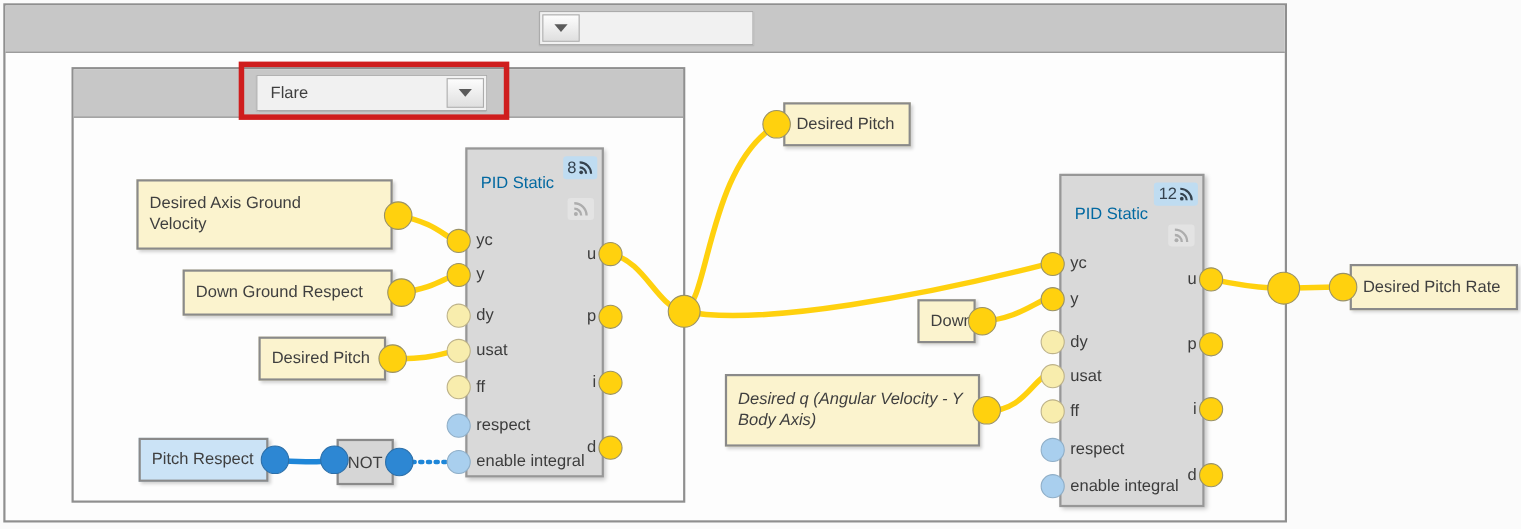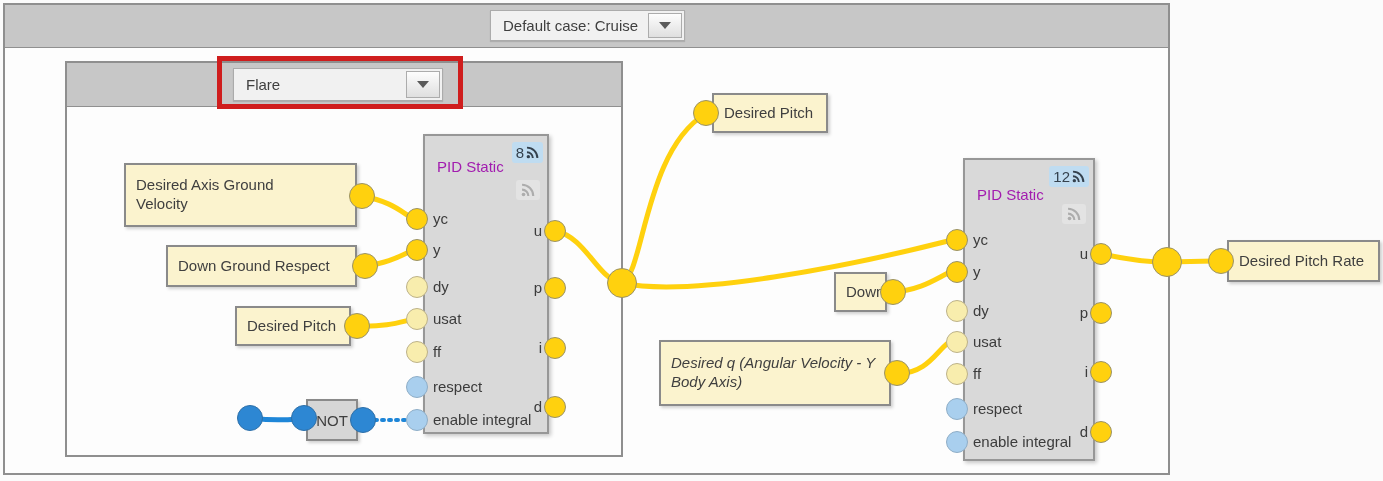--- a/index.html
+++ b/index.html
@@ -14,21 +14,21 @@
   .combo-label{flex:1;display:flex;align-items:center;padding-left:12px;font-size:15px;color:#3F3F3F;white-space:nowrap;}
   .combo-btn{width:32px;margin:2px;border:1px solid #ACACAC;background:linear-gradient(#FDFDFD,#DFDFDF);display:flex;align-items:center;justify-content:center;}
   .arrow-down{width:0;height:0;border-left:6px solid transparent;border-right:6px solid transparent;border-top:7px solid #5A5A5A;}
 
   
   .node-label{position:absolute;background:#FBF3CE;border:2px solid #8A8A8A;box-sizing:border-box;display:flex;align-items:center;padding:0 10px;font-size:15px;line-height:1.25;color:#3F3F3F;box-shadow:2px 2px 3px rgba(0,0,0,0.18);z-index:4;}
   .node-label.blue{background:#CBE3F6;}
 
   
   .pid{position:absolute;background:#D9D9D9;border:2px solid #979797;box-sizing:border-box;box-shadow:2px 2px 4px rgba(0,0,0,0.22);z-index:4;}
-  .pid-title{position:absolute;left:12px;font-size:15px;color:#a21caf;white-space:nowrap;}
+  .pid-title{position:absolute;left:12px;font-size:15px;color:#0369a1;white-space:nowrap;}
   .badge{position:absolute;right:4px;top:6px;background:#BFDCF1;border-radius:3px;padding:2px 4px;display:flex;align-items:center;gap:2px;font-size:15px;color:#35424E;}
   .badge.inactive{top:44px;right:7px;background:#E3E3E3;padding:3px 5px;}
   .port-label{position:absolute;left:8px;font-size:15px;color:#3C3C3C;white-space:nowrap;}
   .port-label.out{left:auto;right:5px;}
 
   .not-gate{position:absolute;background:#D6D6D6;border:2px solid #8A8A8A;box-sizing:border-box;display:flex;align-items:center;justify-content:center;font-size:15px;color:#3F3F3F;box-shadow:2px 2px 3px rgba(0,0,0,0.18);z-index:4;}
 
   
   .conn{position:absolute;border-radius:50%;box-sizing:border-box;border:1px solid #9A9267;z-index:5;}
   .c22{width:22px;height:22px;}
@@ -69,21 +69,20 @@
       <path d="M1102,254 C1130,260 1150,262 1165,262"></path>
       <path d="M1167,262 L1214,261"></path>
     </g>
     <g fill="none" stroke="#1E86D8" stroke-linecap="round">
       <path stroke-width="5" d="M250,418 C272,421 286,420 298,419"></path>
       <path stroke-width="4" stroke-dasharray="2 5" d="M368,420 L406,420"></path>
     </g>
   </svg>
 
   <div class="combo" style="left:490px;top:10px;width:195px;height:31px;">
-    <div class="combo-label">Default case: Cruise</div>
     <div class="combo-btn">
       <div class="arrow-down"></div>
     </div>
   </div>
 
   <div class="combo" style="left:233px;top:68px;width:210px;height:33px;gap:20px;">
     <div class="combo-label">Flare</div>
     <div class="combo-btn">
       <div class="arrow-down"></div>
     </div>
@@ -92,20 +91,23 @@
   <div class="hl-red" style="left:217px;top:56px;width:246px;height:53px;"></div>
 
   <div class="node-label" style="left:124px;top:163px;width:233px;height:64px;padding-right:38px;">
     <span>Desired Axis Ground Velocity</span>
   </div>
   <div class="node-label" style="left:166px;top:245px;width:191px;height:42px;">
     <span>Down Ground Respect</span>
   </div>
   <div class="node-label" style="left:235px;top:306px;width:116px;height:40px;">
     <span>Desired Pitch</span>
+  </div>
+  <div class="node-label blue" style="left:126px;top:398px;width:118px;height:40px;">
+    <span>Pitch Respect</span>
   </div>
   <div class="node-label" style="left:712px;top:93px;width:116px;height:40px;">
     <span>Desired Pitch</span>
   </div>
   <div class="node-label" style="left:834px;top:272px;width:53px;height:40px;">
     <span>Down</span>
   </div>
   <div class="node-label" style="left:659px;top:340px;width:232px;height:66px;padding-right:14px;font-style:italic;">
     <span>Desired q (Angular Velocity - Y Body Axis)</span>
   </div>

